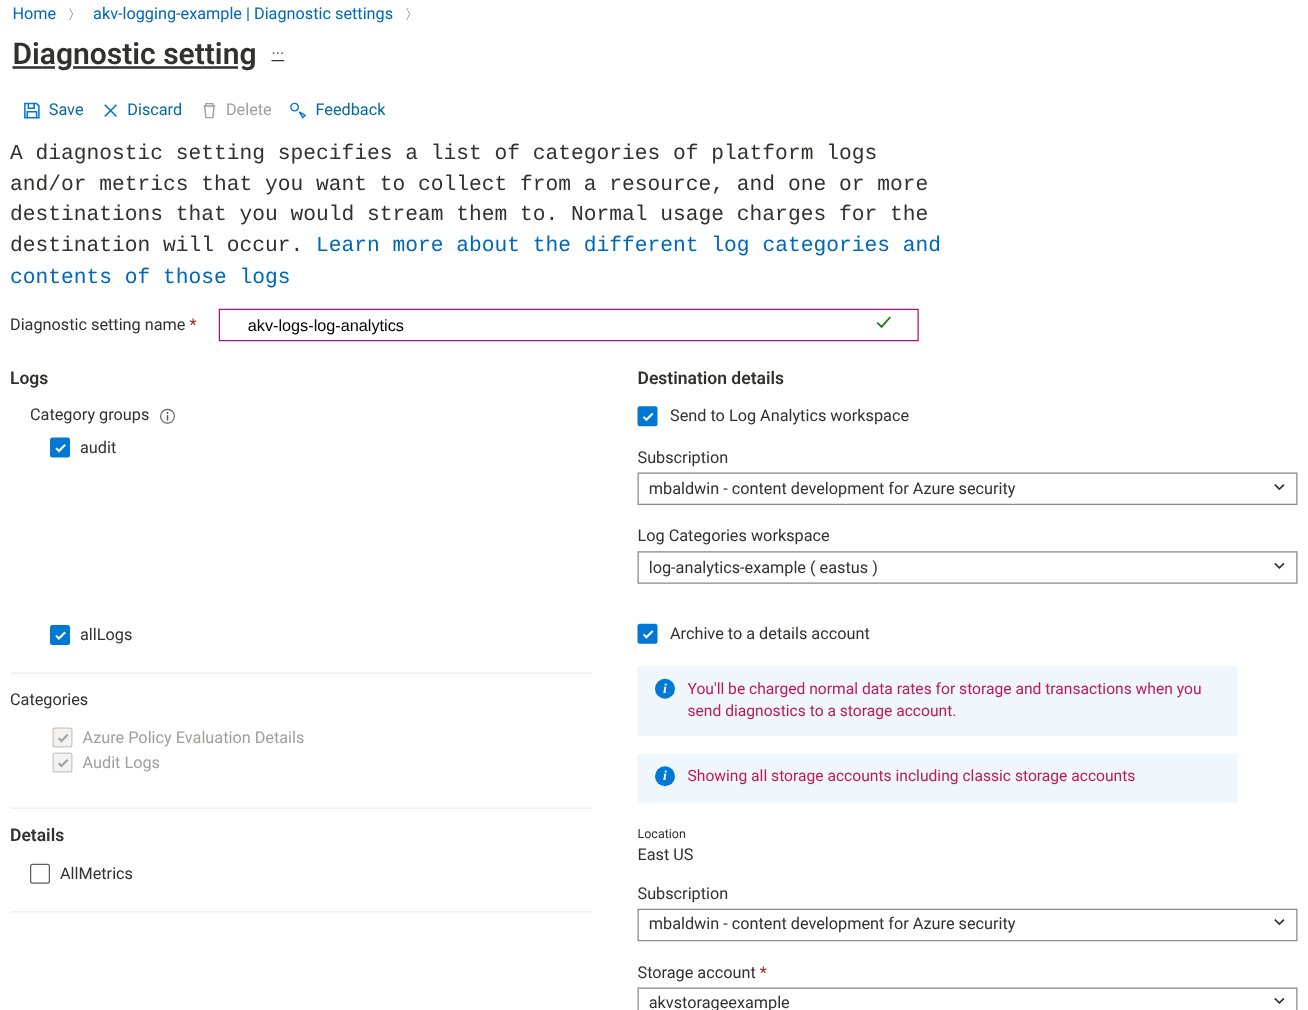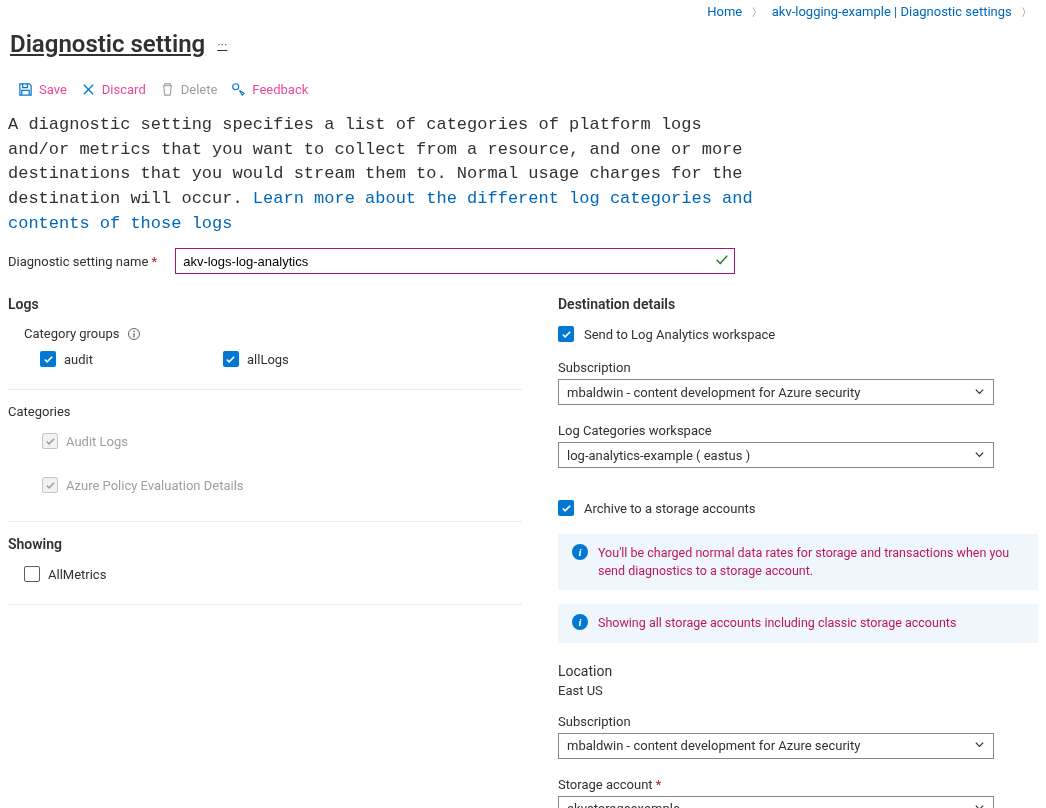--- a/index.html
+++ b/index.html
@@ -5,44 +5,44 @@
   * { box-sizing: border-box; }
   html, body {
     margin: 0; padding: 0;
     font-family: "Segoe UI", -apple-system, BlinkMacSystemFont, Roboto, Arial, sans-serif;
     font-size: 13px;
     color: #323130;
     background: #fff;
   }
   .page { padding: 2px 8px 8px 8px; width: 1046px; }
   
-  .breadcrumb { font-size: 13px; padding: 2px 0 6px 2px; text-align: right; }
+  .breadcrumb { font-size: 13px; padding: 2px 0 6px 2px; }
   .breadcrumb a { color: #0067b8; text-decoration: none; cursor: pointer; }
   .breadcrumb .sep { color: #605e5c; padding: 0 6px; font-size: 11px; }
   
   .title-row { display: flex; align-items: center; gap: 8px; padding: 4px 2px 18px 2px; text-decoration: underline; }
   h1 { font-size: 24px; font-weight: 600; margin: 0; }
   .dots { color:#605e5c; cursor:pointer; padding: 0 4px; }
   
   .toolbar { display:flex; gap:14px; padding: 6px 0 10px 10px; border-bottom: none; }
-  .toolbar .tbtn { display:flex; align-items:center; gap:6px; cursor:pointer; color:#ec4899; font-size:13px; }
+  .toolbar .tbtn { display:flex; align-items:center; gap:6px; cursor:pointer; color:#0369a1; font-size:13px; }
   .toolbar .tbtn.disabled { color: #a19f9d; cursor:default; }
   .toolbar svg { width:15px; height:15px; }
   
   .intro { font-size:17px; line-height:1.45; color:#323130; padding: 6px 0 10px 0; max-width: 760px; font-family: Liberation Mono, monospace; }
   .intro a { color:#0067b8; text-decoration:none; cursor:pointer; }
   
   .name-row { display:flex; align-items:center; gap: 18px; padding: 2px 0 22px 0; }
   .name-row label { font-size:13px; }
   .req { color:#a4262c; }
   .textbox {
     border: 1px solid #a7157a;
     height: 26px;
     display:flex; align-items:center;
-    padding: 0 5px;
+    padding: 0 20px;
     gap:8px;
     width: 560px;
   }
   .textbox input { border:none; outline:none; flex:1; font-size:13px; background:transparent; }
   .chk-green svg { width:14px; height:14px; }
   
   .cols { display:flex; gap:36px; }
   .left { flex: 1 1 52%; }
   .right { flex: 1 1 48%; }
   .section-h { font-size:14px; font-weight:600; margin: 0 0 14px 0; }
@@ -55,32 +55,32 @@
   
   .cb { width:16px; height:16px; border-radius:2px; display:inline-flex; align-items:center; justify-content:center; flex:none; }
   .cb.checked { background:#0078d4; }
   .cb.unchecked { border:1px solid #605e5c; background:#fff; }
   .cb.disabled { border:1px solid #c8c6c4; background:#f3f2f1; position:relative; }
   .cb svg { width:11px; height:11px; }
   .cb.disabled svg path { stroke:#a19f9d; }
   .cb-label { font-size:13px; }
   .cb-label.disabled { color:#a19f9d; }
   .info-icon { width:14px; height:14px; }
-  .category-row { display:flex; gap:130px; margin: 10px 0 4px 0; }
-  
-  .select { border:1px solid #8a8886; height:26px; display:flex; align-items:center; padding:0 8px; width:436px; justify-content:space-between; cursor:pointer; margin-bottom: 18px;}
+  .category-row { display:flex; gap:130px; margin: 10px 0 4px 0; flex-direction: column; }
+  
+  .select { border:1px solid #8a8886; height:26px; display:flex; align-items:center; padding:0 8px; width:528px; justify-content:space-between; cursor:pointer; margin-bottom: 18px;}
   .select .caret svg { width:11px; height:11px; }
   .field-block { margin-bottom: 2px; }
   .dest-check-row { display:flex; align-items:center; gap:10px; margin-bottom: 18px; }
   
   .info-box { background:#eff6fc; display:flex; gap:10px; padding:10px 14px; width:480px; margin-bottom: 14px; align-items:flex-start;}
   .info-box .icon { flex:none; width:16px; height:16px; border-radius:50%; background:#0078d4; color:#fff; display:flex; align-items:center; justify-content:center; font-size:11px; font-weight:bold; font-style:italic; font-family: Georgia, serif; }
   .info-box .txt { font-size:12.5px; line-height:1.45; color:#be185d; }
   .loc-block { margin-bottom: 16px; }
-  .loc-label { font-size:14px;margin-top:20px; }
+  .loc-label { font-size:10px;margin-top:20px; }
   .loc-val { font-size:13px; padding-top:4px; }
 </style>
 </head>
 <body>
 
 <div class="page">
 
   <div class="breadcrumb">
     <a>Home</a>
     <span class="sep">〉</span>
@@ -165,39 +165,39 @@
                   <path fill="none" stroke="#fff" stroke-width="1.8" d="M2 6l2.5 2.5L10 3"></path>
                 </svg>
               </span>
             <span class="cb-label">allLogs</span>
           </div>
         </div>
       </div>
       <hr class="sep-line">
       <div style="margin-bottom:14px;">Categories</div>
       <div class="indent2">
+        <div class="row">
+          <span class="cb disabled">
+              <svg viewBox="0 0 12 12">
+                <path fill="none" stroke="#a19f9d" stroke-width="1.8" d="M2 6l2.5 2.5L10 3"></path>
+              </svg>
+            </span>
+          <span class="cb-label disabled">Azure Policy Evaluation Details</span>
+        </div>
         <div class="row" style="margin-bottom:28px;">
           <span class="cb disabled">
               <svg viewBox="0 0 12 12">
                 <path fill="none" stroke="#a19f9d" stroke-width="1.8" d="M2 6l2.5 2.5L10 3"></path>
               </svg>
             </span>
           <span class="cb-label disabled">Audit Logs</span>
         </div>
-        <div class="row">
-          <span class="cb disabled">
-              <svg viewBox="0 0 12 12">
-                <path fill="none" stroke="#a19f9d" stroke-width="1.8" d="M2 6l2.5 2.5L10 3"></path>
-              </svg>
-            </span>
-          <span class="cb-label disabled">Azure Policy Evaluation Details</span>
-        </div>
       </div>
       <hr class="sep-line" style="margin-top:28px;">
-      <div class="section-h">Showing</div>
+      <div class="section-h">Details</div>
       <div class="indent1">
         <div class="row">
           <span class="cb unchecked"></span>
           <span class="cb-label">AllMetrics</span>
         </div>
       </div>
       <hr class="sep-line" style="margin-top:22px;">
     </div>
 
     <div class="right">
@@ -233,21 +233,21 @@
       </div>
 
       <div style="height:14px;"></div>
 
       <div class="dest-check-row">
         <span class="cb checked">
             <svg viewBox="0 0 12 12">
               <path fill="none" stroke="#fff" stroke-width="1.8" d="M2 6l2.5 2.5L10 3"></path>
             </svg>
           </span>
-        <span class="cb-label">Archive to a storage accounts</span>
+        <span class="cb-label">Archive to a details account</span>
       </div>
 
       <div class="info-box">
         <span class="icon">i</span>
         <span class="txt">You'll be charged normal data rates for storage and transactions when you send diagnostics to a storage account.</span>
       </div>
 
       <div class="info-box">
         <span class="icon">i</span>
         <span class="txt">Showing all storage accounts including classic storage accounts</span>

